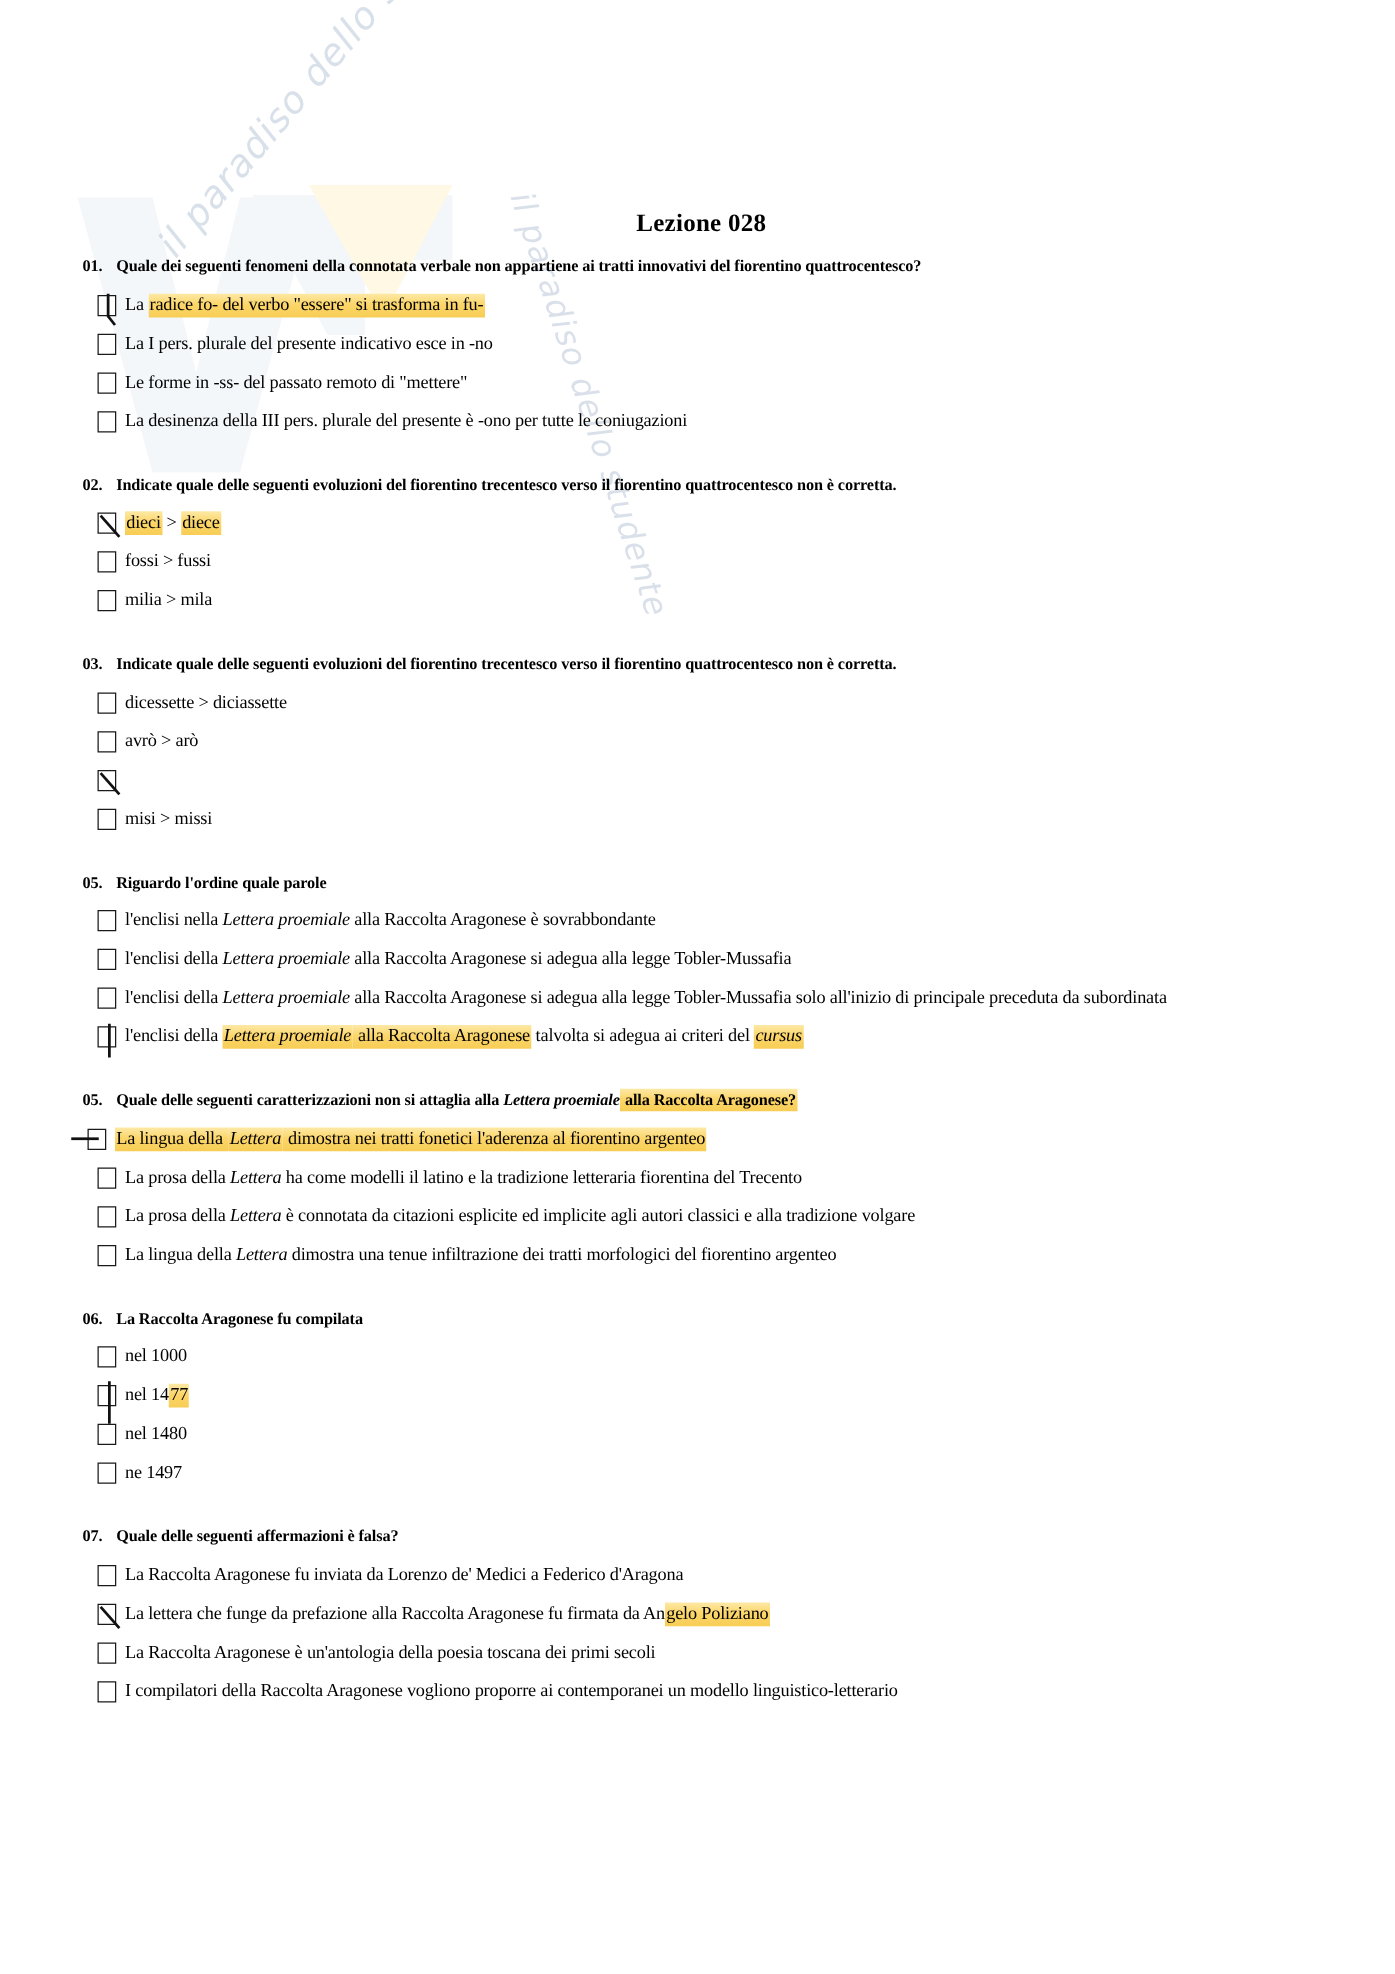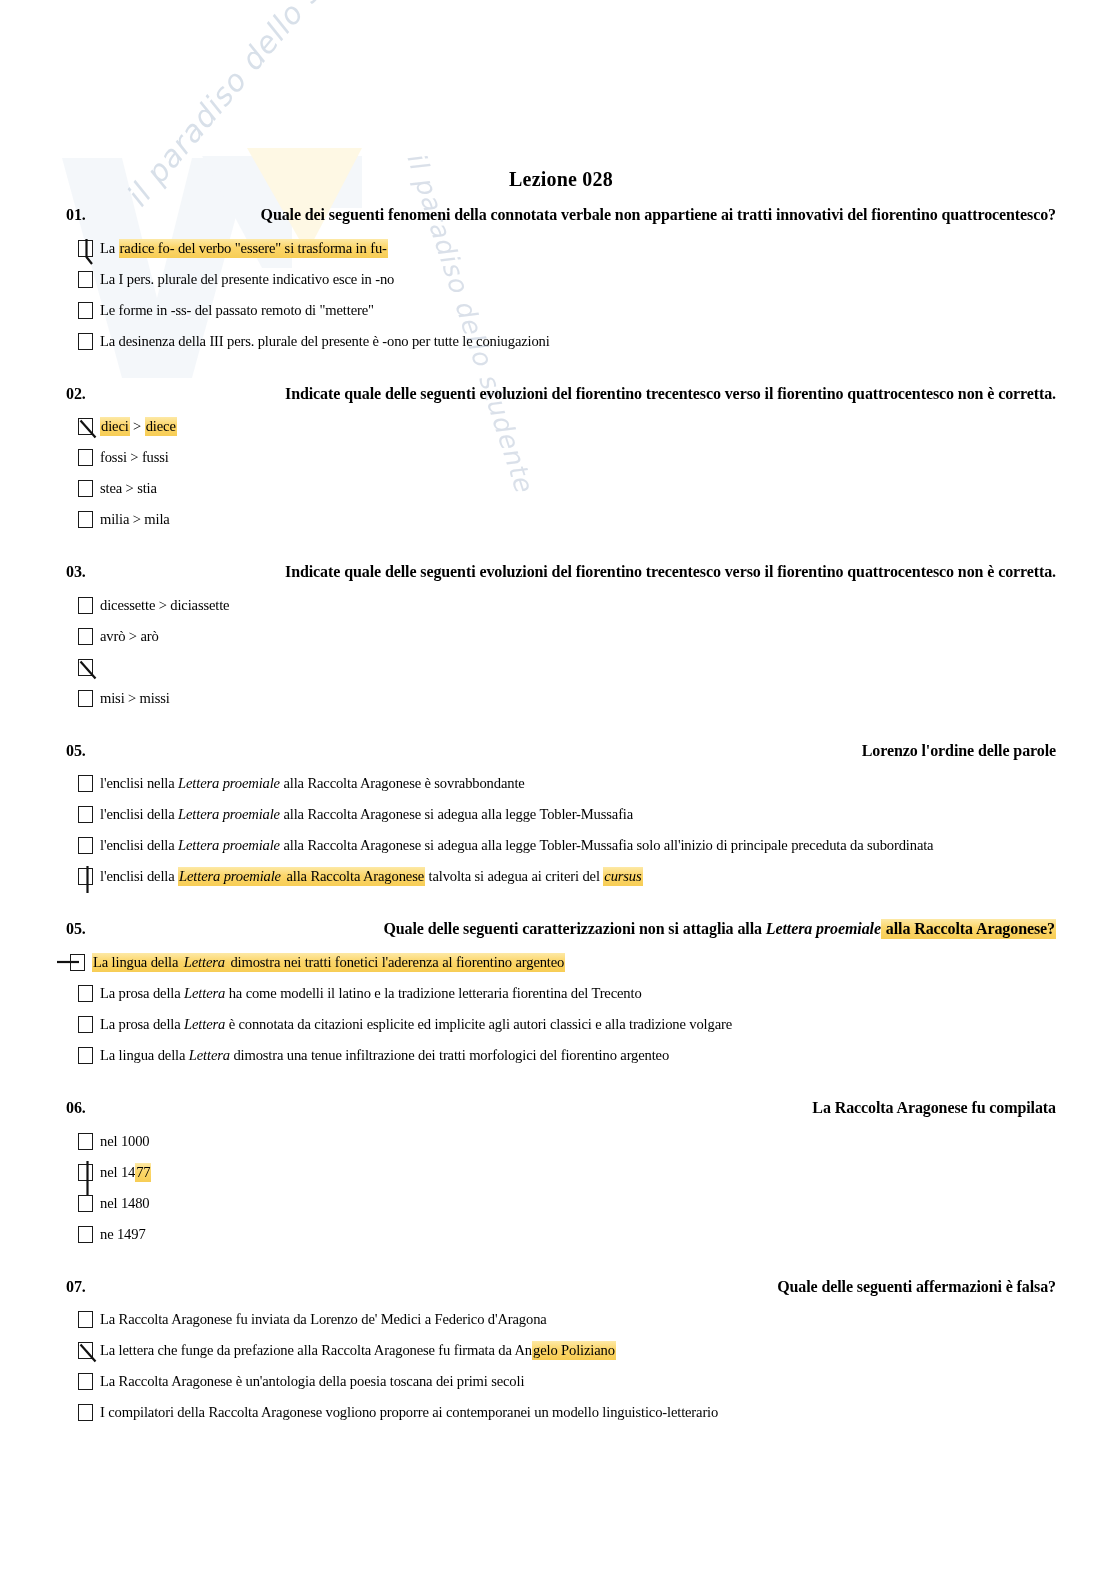--- a/index.html
+++ b/index.html
@@ -81,26 +81,25 @@
     text-align: center;
   }
 
   .question-block {
     margin-bottom: 26px;
   }
 
   .question-line {
     display: flex;
     align-items: baseline;
-    font-size: 16px;
+    font-size: 13px;
     font-weight: bold;
     line-height: 1.35;
     margin-bottom: 10px;
     letter-spacing: -0.1px;
-    text-align: right;
   }
   .q-num {
     flex: 0 0 auto;
     margin-right: 11px;
     font-weight: bold;
   }
   .q-text {
     flex: 1 1 auto;
   }
 
@@ -217,24 +216,20 @@
                 </svg>
               </span>
               <span class="option-text"><span class="hl">dieci</span><span> &gt; </span><span class="hl">diece</span></span>
             </li>
             <li class="option-row">
               <span class="cb"></span>
               <span class="option-text"><span>fossi &gt; fussi</span></span>
             </li>
             <li class="option-row">
               <span class="cb"></span>
-              <span class="option-text"><span>stea &gt; stia</span></span>
-            </li>
-            <li class="option-row">
-              <span class="cb"></span>
               <span class="option-text"><span>milia &gt; mila</span></span>
             </li>
           </ul>
         </div>
         <div class="question-block">
           <div class="question-line">
             <span class="q-num">03.</span>
             <span class="q-text">Indicate quale delle seguenti evoluzioni del fiorentino trecentesco verso il fiorentino quattrocentesco non è corretta.</span>
           </div>
           <ul class="options">
@@ -255,21 +250,21 @@
             </li>
             <li class="option-row">
               <span class="cb"></span>
               <span class="option-text"><span>misi &gt; missi</span></span>
             </li>
           </ul>
         </div>
         <div class="question-block">
           <div class="question-line">
             <span class="q-num">05.</span>
-            <span class="q-text">Lorenzo l'ordine delle parole</span>
+            <span class="q-text">Riguardo l'ordine quale parole</span>
           </div>
           <ul class="options">
             <li class="option-row">
               <span class="cb"></span>
               <span class="option-text"><span>l'enclisi nella </span><span class="it">Lettera proemiale</span><span> alla Raccolta Aragonese è sovrabbondante</span></span>
             </li>
             <li class="option-row">
               <span class="cb"></span>
               <span class="option-text"><span>l'enclisi della </span><span class="it">Lettera proemiale</span><span> alla Raccolta Aragonese si adegua alla legge Tobler-Mussafia</span></span>
             </li>

